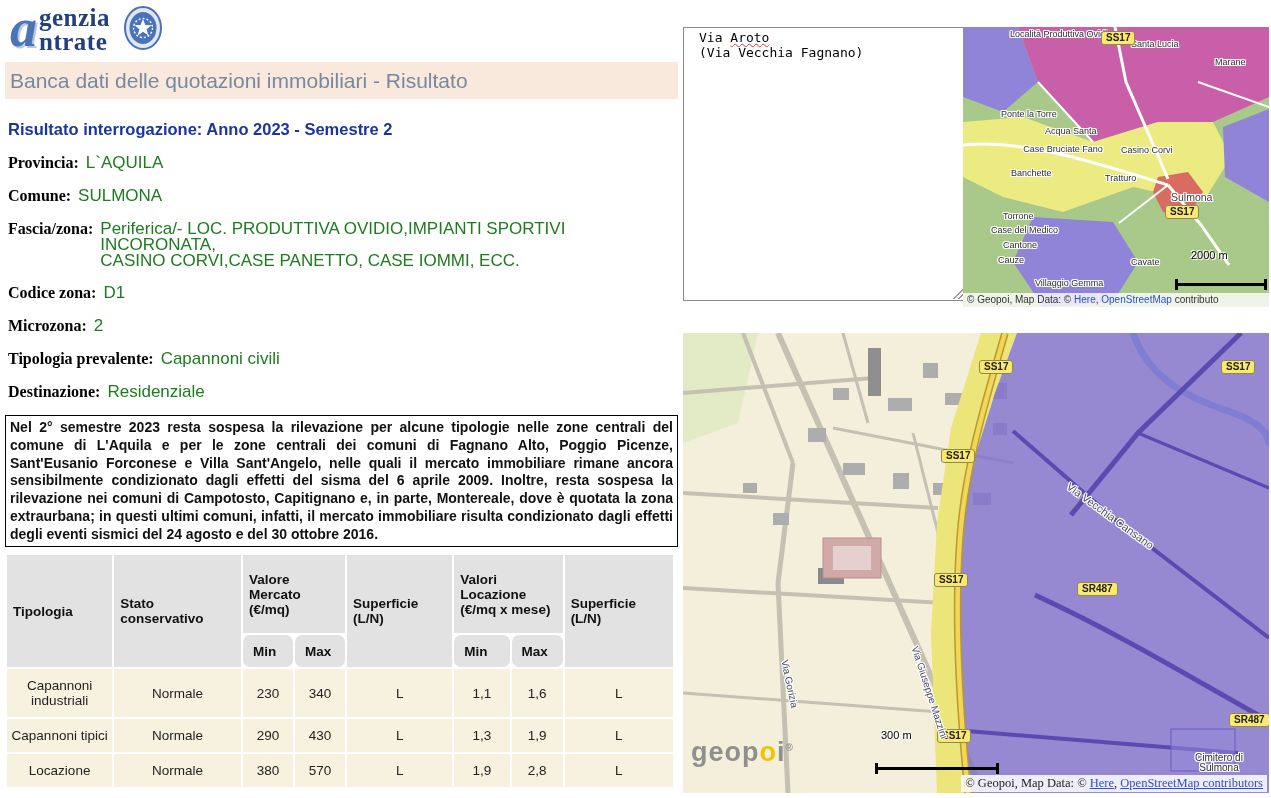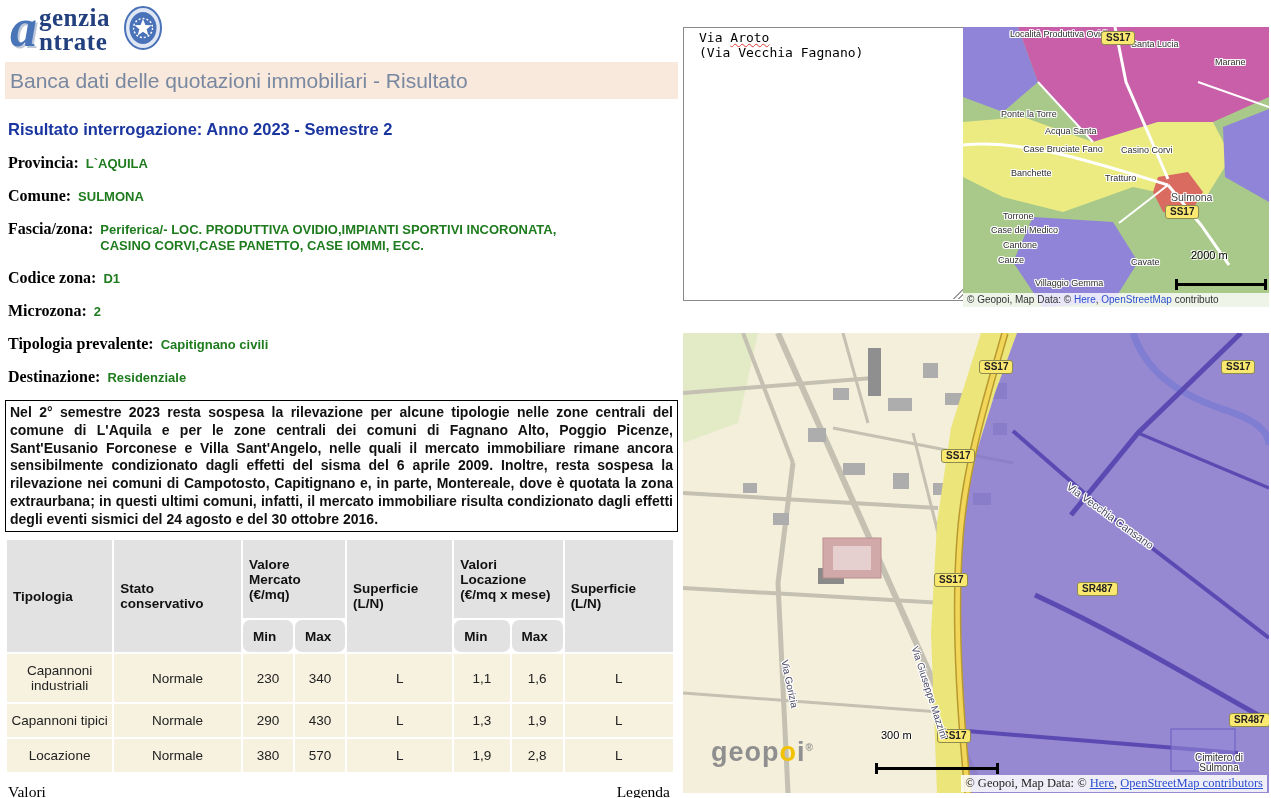--- a/index.html
+++ b/index.html
@@ -15,21 +15,21 @@
   .logo-text{display:flex;flex-direction:column;margin-left:2px;margin-top:2px;
              font-family:"Liberation Serif",serif;font-weight:bold;font-size:25px;
              line-height:24px;color:#23407e;letter-spacing:.5px;}
   .logo-emblem{margin-left:14px;margin-top:2px;}
   .title-bar{margin:0 5px;background:#f9e8dc;color:#7788a0;font-size:21px;
              height:37px;line-height:37px;padding-left:5px;}
   .result-heading{margin:21px 0 4px 8px;font-size:16.5px;font-weight:bold;color:#1a35a0;}
   .field{display:flex;align-items:baseline;gap:7px;margin:15px 0 0 8px;}
   .flabel{font-family:"Liberation Serif",serif;font-weight:bold;font-size:16px;color:#000;
           white-space:nowrap;}
-  .fvalue{font-weight:bold;font-size:13px;color:#1e7b1e;white-space:pre-line;line-height:16px;}
+  .fvalue{font-weight:normal;font-size:17px;color:#1e7b1e;white-space:pre-line;line-height:16px;}
   .note-box{margin:14px 5px 0 5px;border:1px solid #000;padding:3px 4px;
             font-size:14px;font-weight:bold;text-align:justify;line-height:1.27;color:#111;}
 
   table.quotes{margin:6px 5px 0 5px;border-collapse:separate;border-spacing:2px;
                background:#fff;table-layout:fixed;width:670px;}
   table.quotes th{background:#e2e2e2;font-size:13.5px;font-weight:bold;text-align:left;
                   padding:4px 6px;color:#111;vertical-align:middle;}
   table.quotes thead tr:first-child th{height:70px;}
   table.quotes th.sub{height:24px;padding-left:10px;border-radius:7px;}
   table.quotes td{background:#f7f2df;text-align:center;font-size:13.5px;color:#222;
@@ -67,21 +67,21 @@
   .scalebar{position:absolute;height:11px;border-left:3px solid #000;border-right:3px solid #000;}
   .scalebar::before{content:"";position:absolute;left:0;right:0;top:4px;height:3px;background:#000;}
   .attrib{position:absolute;left:0;right:0;bottom:0;background:rgba(255,255,255,.8);
           font-size:10px;color:#333;padding:1px 3px 2px 4px;white-space:nowrap;}
   .attrib a{color:#2a4fd0;text-decoration:none;cursor:pointer;}
   .attrib2{position:absolute;right:2px;bottom:1px;background:rgba(255,255,255,.85);
            font-family:"Liberation Serif",serif;font-size:12.5px;color:#222;
            padding:1px 4px;white-space:nowrap;}
   .attrib2 a{color:#2a4fd0;text-decoration:underline;cursor:pointer;}
   .geopoi{position:absolute;left:8px;top:404px;font-weight:bold;font-size:27px;
-          letter-spacing:1px;color:#8f8f8f;margin-left:20px;}
+          letter-spacing:1px;color:#8f8f8f;}
   .geopoi .yellow{color:#f2c200;}
   .geopoi sup{font-size:10px;}
 </style>
 </head>
 <body>
 
 <div id="stage">
 
   <div class="left-col">
 
@@ -123,21 +123,21 @@
     <div class="field">
       <span class="flabel">Codice zona:</span>
       <span class="fvalue">D1</span>
     </div>
     <div class="field">
       <span class="flabel">Microzona:</span>
       <span class="fvalue">2</span>
     </div>
     <div class="field">
       <span class="flabel">Tipologia prevalente:</span>
-      <span class="fvalue">Capitignano civili</span>
+      <span class="fvalue">Capannoni civili</span>
     </div>
     <div class="field">
       <span class="flabel">Destinazione:</span>
       <span class="fvalue">Residenziale</span>
     </div>
 
     <div class="note-box">Nel 2° semestre 2023 resta sospesa la rilevazione per alcune tipologie nelle zone centrali del comune di L'Aquila e per le zone centrali dei comuni di Fagnano Alto, Poggio Picenze, Sant'Eusanio Forconese e Villa Sant'Angelo, nelle quali il mercato immobiliare rimane ancora sensibilmente condizionato dagli effetti del sisma del 6 aprile 2009. Inoltre, resta sospesa la rilevazione nei comuni di Campotosto, Capitignano e, in parte, Montereale, dove è quotata la zona extraurbana; in questi ultimi comuni, infatti, il mercato immobiliare risulta condizionato dagli effetti degli eventi sismici del 24 agosto e del 30 ottobre 2016.</div>
 
     <table class="quotes">
       <colgroup>

